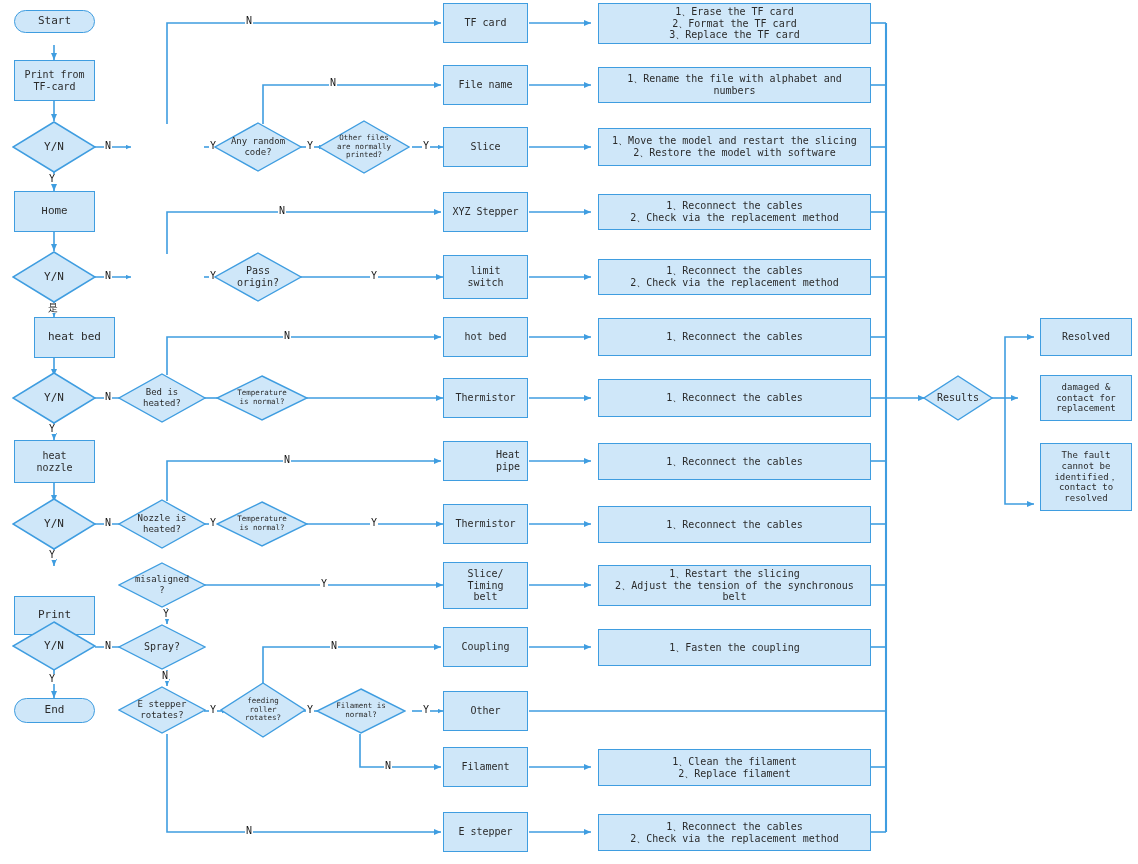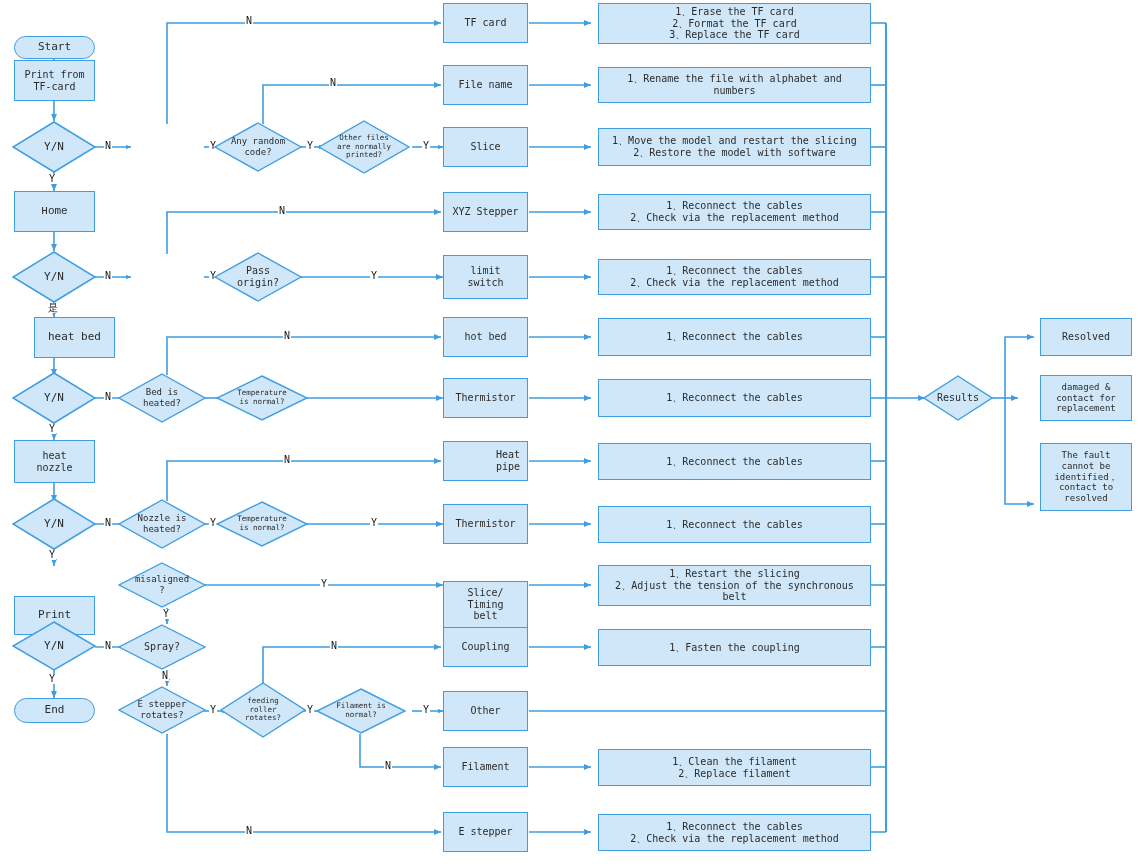--- a/index.html
+++ b/index.html
@@ -121,21 +121,21 @@
       <path d="M886,23 L886,832" stroke-width="2.1"></path>
 
       <path d="M886,398 L925,398" marker-end="url(#ah)"></path>
 
       <path d="M991,398 L1018,398" marker-end="url(#ah)"></path>
       <path d="M1005,398 L1005,337 L1034,337" marker-end="url(#ah)"></path>
       <path d="M1005,398 L1005,504 L1034,504" marker-end="url(#ah)"></path>
     </g>
   </svg>
 
-  <div class="node term f11" style="left:14px;top:36px;width:81px;height:23px;">
+  <div class="node term f11" style="left:14px;top:10px;width:81px;height:23px;">
     <span>Start</span>
   </div>
 
   <div class="node rect f10" style="left:14px;top:60px;width:81px;height:41px;">
     <span style="white-space:pre-line">Print from
 TF-card</span>
   </div>
 
   <div class="node diam f11" style="left:12px;top:121px;width:84px;height:52px;">
     <svg class="dshape" viewBox="0 0 84 52" preserveAspectRatio="none">
@@ -304,21 +304,21 @@
     </div>
   <div class="node rect f10" style="left:443px;top:378px;width:85px;height:40px;">
     <span style="white-space:pre-line">Thermistor</span>
     </div>
   <div class="node rect f10" style="left:443px;top:441px;width:85px;height:40px;padding-left:45px;">
     <span style="white-space:pre-line">Heat pipe</span>
     </div>
   <div class="node rect f10" style="left:443px;top:504px;width:85px;height:40px;">
     <span style="white-space:pre-line">Thermistor</span>
     </div>
-  <div class="node rect f10" style="left:443px;top:562px;width:85px;height:47px;margin-top:19px;">
+  <div class="node rect f10" style="left:443px;top:562px;width:85px;height:47px;">
     <span style="white-space:pre-line">Slice/
 Timing
 belt</span>
     </div>
   <div class="node rect f10" style="left:443px;top:627px;width:85px;height:40px;">
     <span style="white-space:pre-line">Coupling</span>
     </div>
   <div class="node rect f10" style="left:443px;top:691px;width:85px;height:40px;">
     <span style="white-space:pre-line">Other</span>
     </div>

